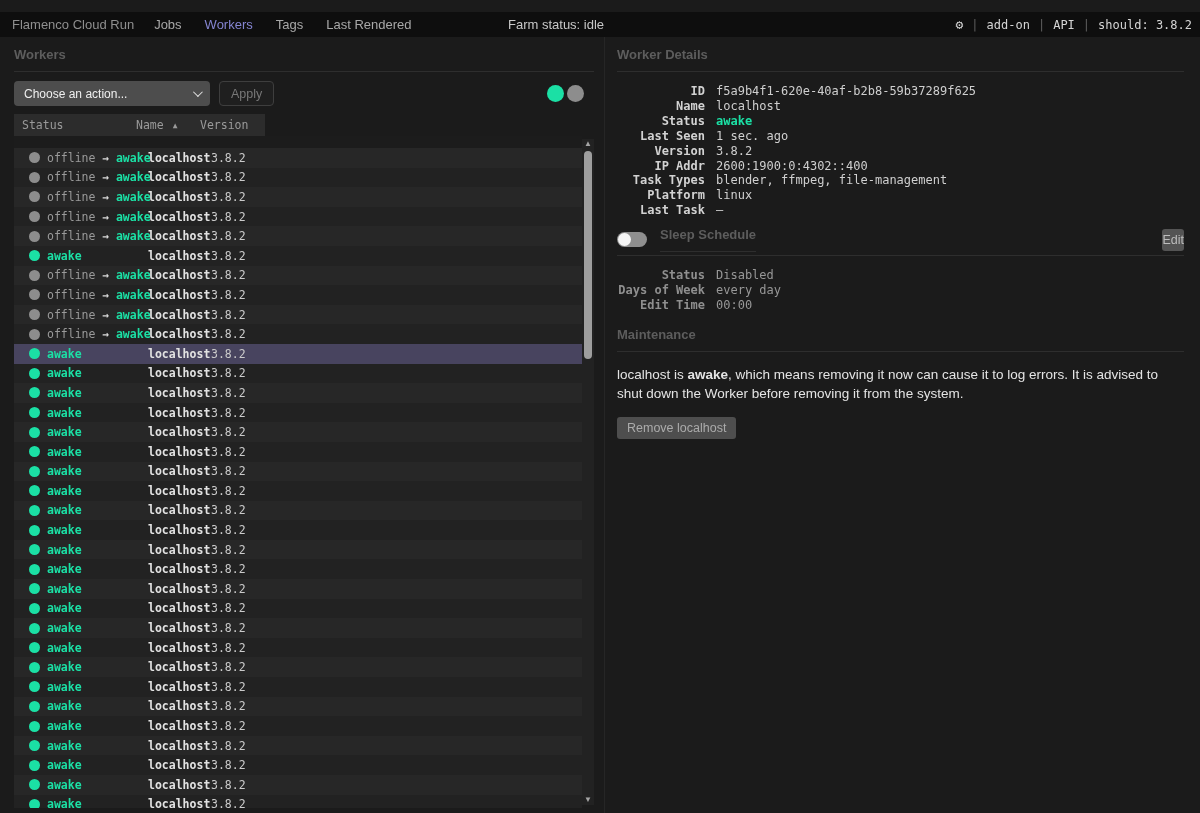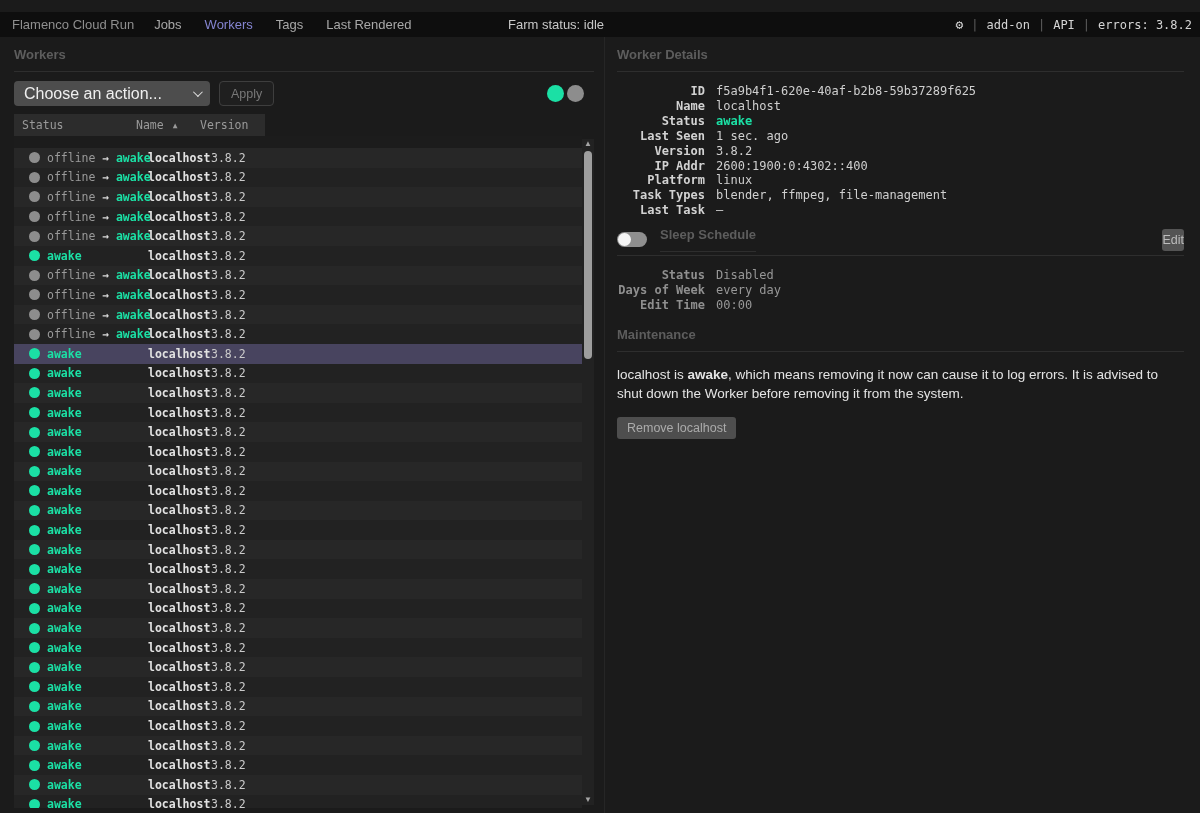--- a/index.html
+++ b/index.html
@@ -20,21 +20,21 @@
 
   .main { display:flex; height:788px; }
 
   
   .left-panel { width:604px; padding:10px 0 0 14px; position:relative; }
   .panel-title { font-size:13px; font-weight:bold; color:#5d5d5d; }
   .left-panel .panel-title { width:580px; padding-bottom:9px; border-bottom:1px solid #2e2e2e; }
 
   .toolbar { margin-top:9px; display:flex; align-items:center; width:580px; position:relative; }
   .action-select { width:196px; height:25px; background:#4d4d4d; border-radius:4px;
-    color:#efefef; font-size:16px; display:flex; align-items:center; padding:0 10px;
+    color:#efefef; font-size:12px; display:flex; align-items:center; padding:0 10px;
     cursor:pointer; }
   .action-select .chev { margin-left:auto; width:7px; height:7px; border-right:1.6px solid #e0e0e0;
     border-bottom:1.6px solid #e0e0e0; transform:rotate(45deg) translateY(-2px); }
   .apply-btn { margin-left:9px; height:25px; padding:0 11px; background:#1f1f1f;
     border:1px solid #3e3e3e; border-radius:4px; color:#787878; font-size:12.5px; cursor:pointer; }
   .status-dots { position:absolute; right:10px; top:4px; display:flex; gap:3px; }
   .status-dot-big { width:17px; height:17px; border-radius:50%; }
 
   
   .wtable { margin-top:8px; width:580px; position:relative; height:694px; }
@@ -100,21 +100,21 @@
   <span class="brand">Flamenco Cloud Run</span>
   <span id="topnav"><span class="nav-item">Jobs</span><span class="nav-item active">Workers</span><span class="nav-item">Tags</span><span class="nav-item">Last Rendered</span></span>
   <span class="farm-status">Farm status: idle</span>
   <span class="topbar-right">
     <span class="gear">⚙</span>
     <span class="sep">|</span>
     <span>add-on</span>
     <span class="sep">|</span>
     <span>API</span>
     <span class="sep">|</span>
-    <span>errors: 3.8.2</span>
+    <span>should: 3.8.2</span>
   </span>
 </div>
 
 <div class="main">
   <section class="left-panel">
     <div class="panel-title">Workers</div>
 
     <div class="toolbar">
       <div class="action-select">
         <span>Choose an action...</span>
@@ -374,26 +374,26 @@
         </div>
         <div class="kv-row">
           <span class="kv-label">Version</span>
           <span class="kv-value">3.8.2</span>
         </div>
         <div class="kv-row">
           <span class="kv-label">IP Addr</span>
           <span class="kv-value">2600:1900:0:4302::400</span>
         </div>
         <div class="kv-row">
+          <span class="kv-label">Task Types</span>
+          <span class="kv-value">blender, ffmpeg, file-management</span>
+        </div>
+        <div class="kv-row">
           <span class="kv-label">Platform</span>
           <span class="kv-value">linux</span>
-        </div>
-        <div class="kv-row">
-          <span class="kv-label">Task Types</span>
-          <span class="kv-value">blender, ffmpeg, file-management</span>
         </div>
         <div class="kv-row">
           <span class="kv-label">Last Task</span>
           <span class="kv-value">–</span>
         </div>
       </div>
 
     <div class="section-head">
       <span class="toggle">
           <span class="knob"></span>

